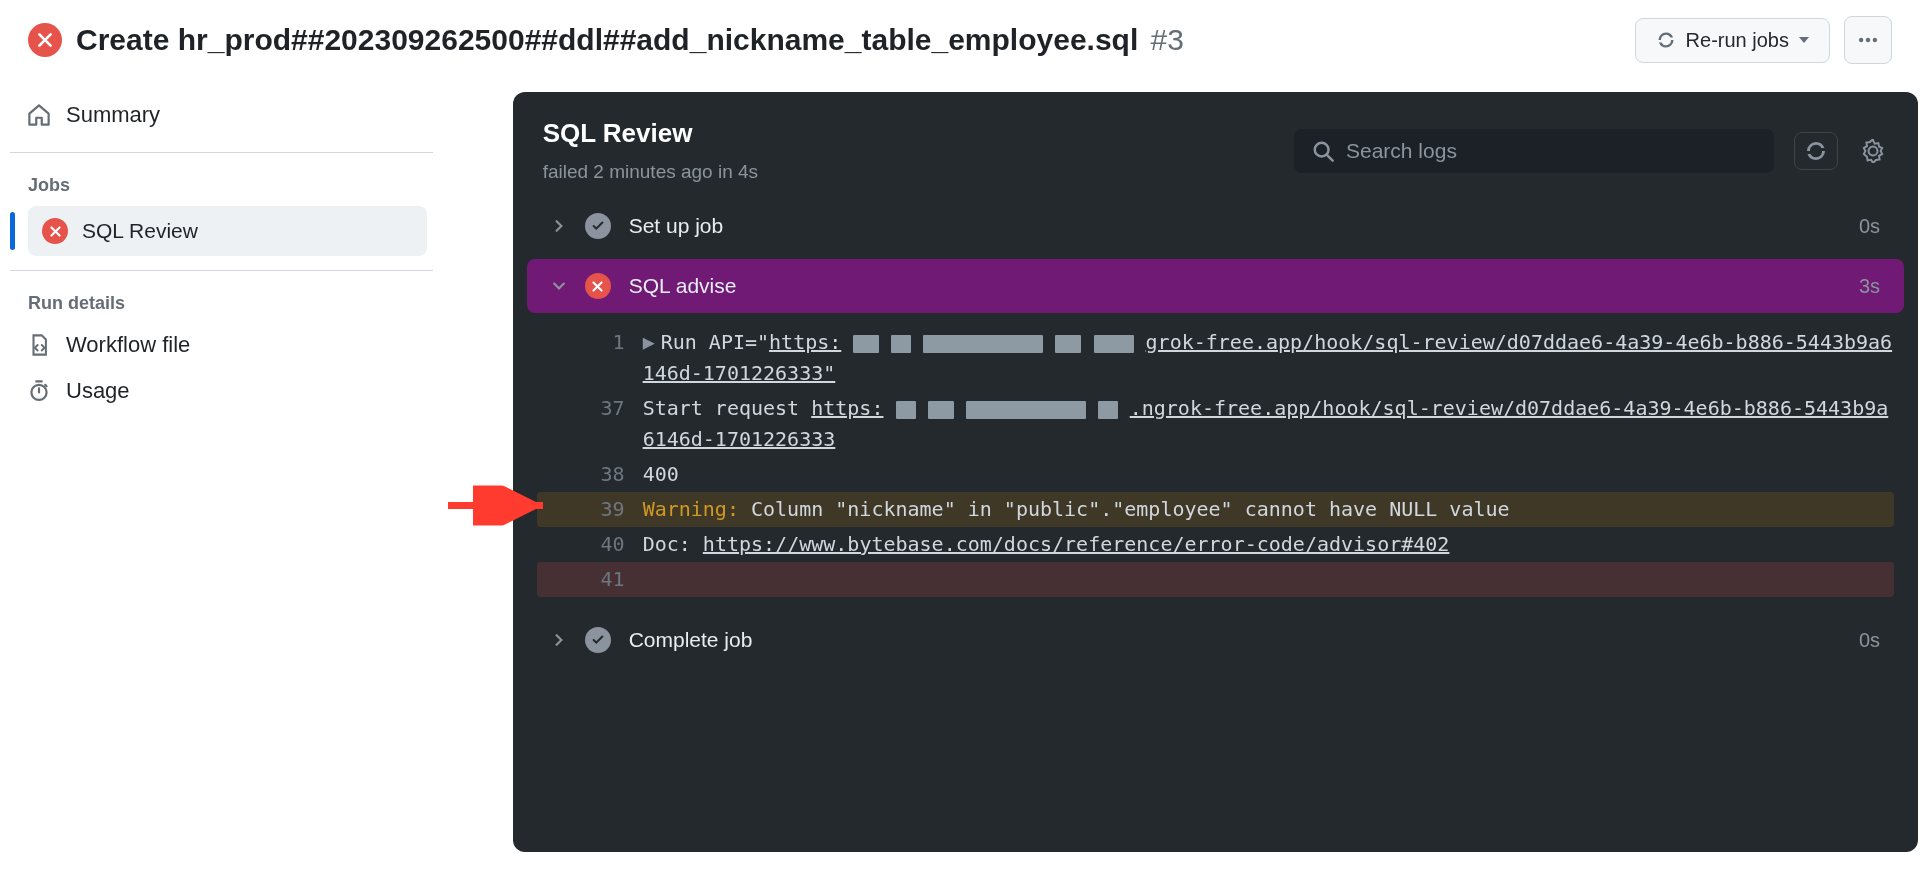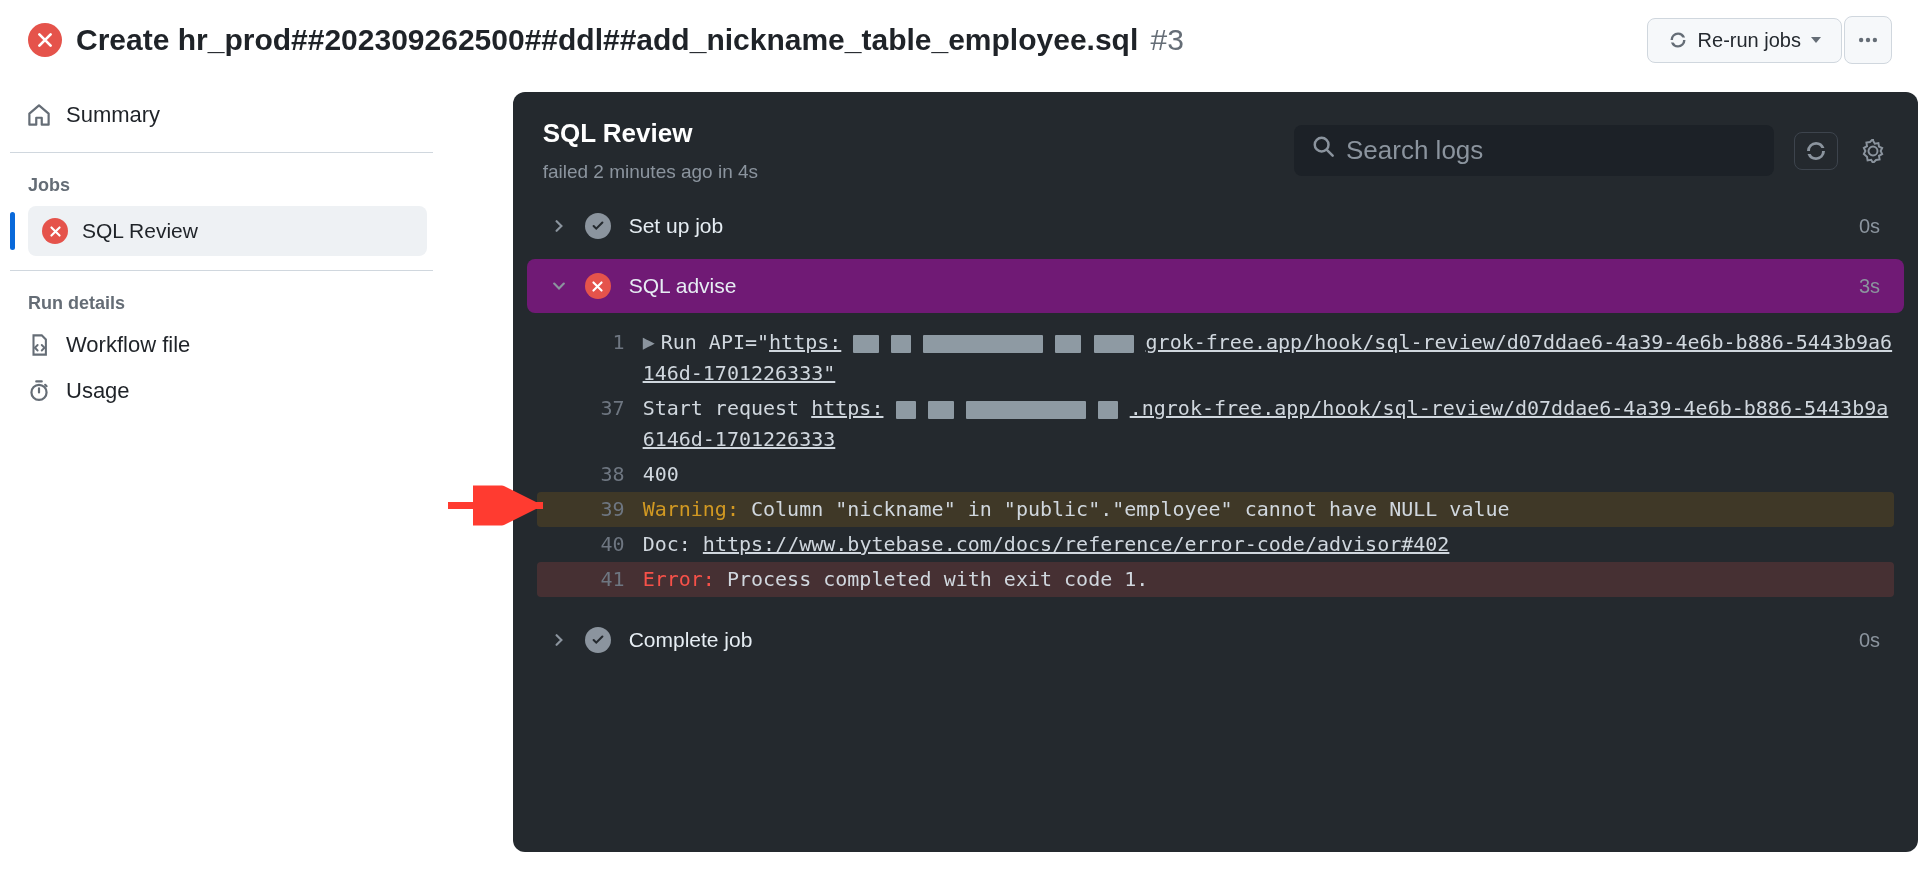--- a/index.html
+++ b/index.html
@@ -22,21 +22,21 @@
     width: 34px; height: 34px; border-radius: 50%;
     background: #e5534b; display:flex; align-items:center; justify-content:center;
   }
   .fail-circle svg { width:18px; height:18px; fill:#fff; }
   .header h1 {
     font-size: 30px; font-weight: 600; line-height: 1.2;
     flex: 1 1 auto;
     white-space: nowrap; overflow: hidden; text-overflow: ellipsis;
   }
   .header h1 .run-number { color:#656d76; font-weight:400; margin-left:4px; }
-  .header .actions { display:flex; gap:2px; align-items:center; }
+  .header .actions { display:flex; gap:14px; align-items:center; }
   .btn {
     display:flex; align-items:center; gap:10px;
     border:1px solid #d0d7de; border-radius:8px;
     padding:10px 20px; background:#f6f8fa;
     font-size:20px; font-weight:500; color:#24292f; cursor:pointer;
   }
   .btn svg { width:20px; height:20px; fill:#656d76; }
   .btn .caret { width:0;height:0;border-left:5px solid transparent;border-right:5px solid transparent;border-top:6px solid #656d76; }
   .icon-btn {
     width:48px; height:48px; border:1px solid #d0d7de; border-radius:8px;
@@ -74,23 +74,23 @@
     color:#d0d7de; min-height:760px; position:relative;
     padding-bottom:30px;
   }
   .panel-head {
     display:flex; align-items:center; padding:26px 30px 10px 30px;
   }
   .panel-head .titleblock h2 { color:#fff; font-size:26px; font-weight:600; }
   .panel-head .titleblock .sub { color:#8b949e; font-size:19px; margin-top:12px; }
   .panel-head .spacer { flex:1; }
   .search {
-    display:flex; align-items:flex-start; gap:12px;
+    display:flex; align-items:center; gap:12px;
     background:#1c2127; border-radius:8px; padding:10px 18px;
-    width:480px; color:#8b949e; font-size:26px;
+    width:480px; color:#8b949e; font-size:21px;
   }
   .search svg{ width:22px;height:22px; fill:#8b949e; }
   .head-icon { width:30px; height:30px; display:flex; align-items:center; justify-content:center; margin-left:20px; cursor:pointer; }
   .head-icon svg{ width:24px;height:24px; fill:#8b949e; }
   .head-icon.boxed { border:1px solid #3d444d; border-radius:8px; width:44px; height:38px; }
 
   .step {
     display:flex; align-items:center; gap:18px;
     padding:14px 24px; font-size:21px; color:#e6edf3;
     cursor:pointer; border-radius:8px; margin:6px 14px;
@@ -275,21 +275,20 @@
         <div class="log-row hl-warning" id="warning-row">
           <span class="ln">39</span>
           <span class="txt"><span class="kw-warning">Warning:</span> Column "nickname" in "public"."employee" cannot have NULL value</span>
         </div>
         <div class="log-row">
           <span class="ln">40</span>
           <span class="txt">Doc: <span class="ul">https://www.bytebase.com/docs/reference/error-code/advisor#402</span></span>
         </div>
         <div class="log-row hl-error">
           <span class="ln">41</span>
-          <span class="txt"><span class="kw-error">Error:</span> Process completed with exit code 1.</span>
         </div>
         <div class="arrow" style="top: 190.5px;"><svg width="120" height="40" viewBox="0 0 120 40">
     <defs>
               <marker id="ah" markerWidth="12" markerHeight="12" refX="10" refY="5" orient="auto">
       <path d="M0 0L10 5L0 10z" fill="#ff3b30"></path>
               </marker>
             </defs>
     <line x1="5" y1="20" x2="100" y2="20" stroke="#ff3b30" stroke-width="7" marker-end="url(#ah)"></line>
   </svg></div>
       </div>

